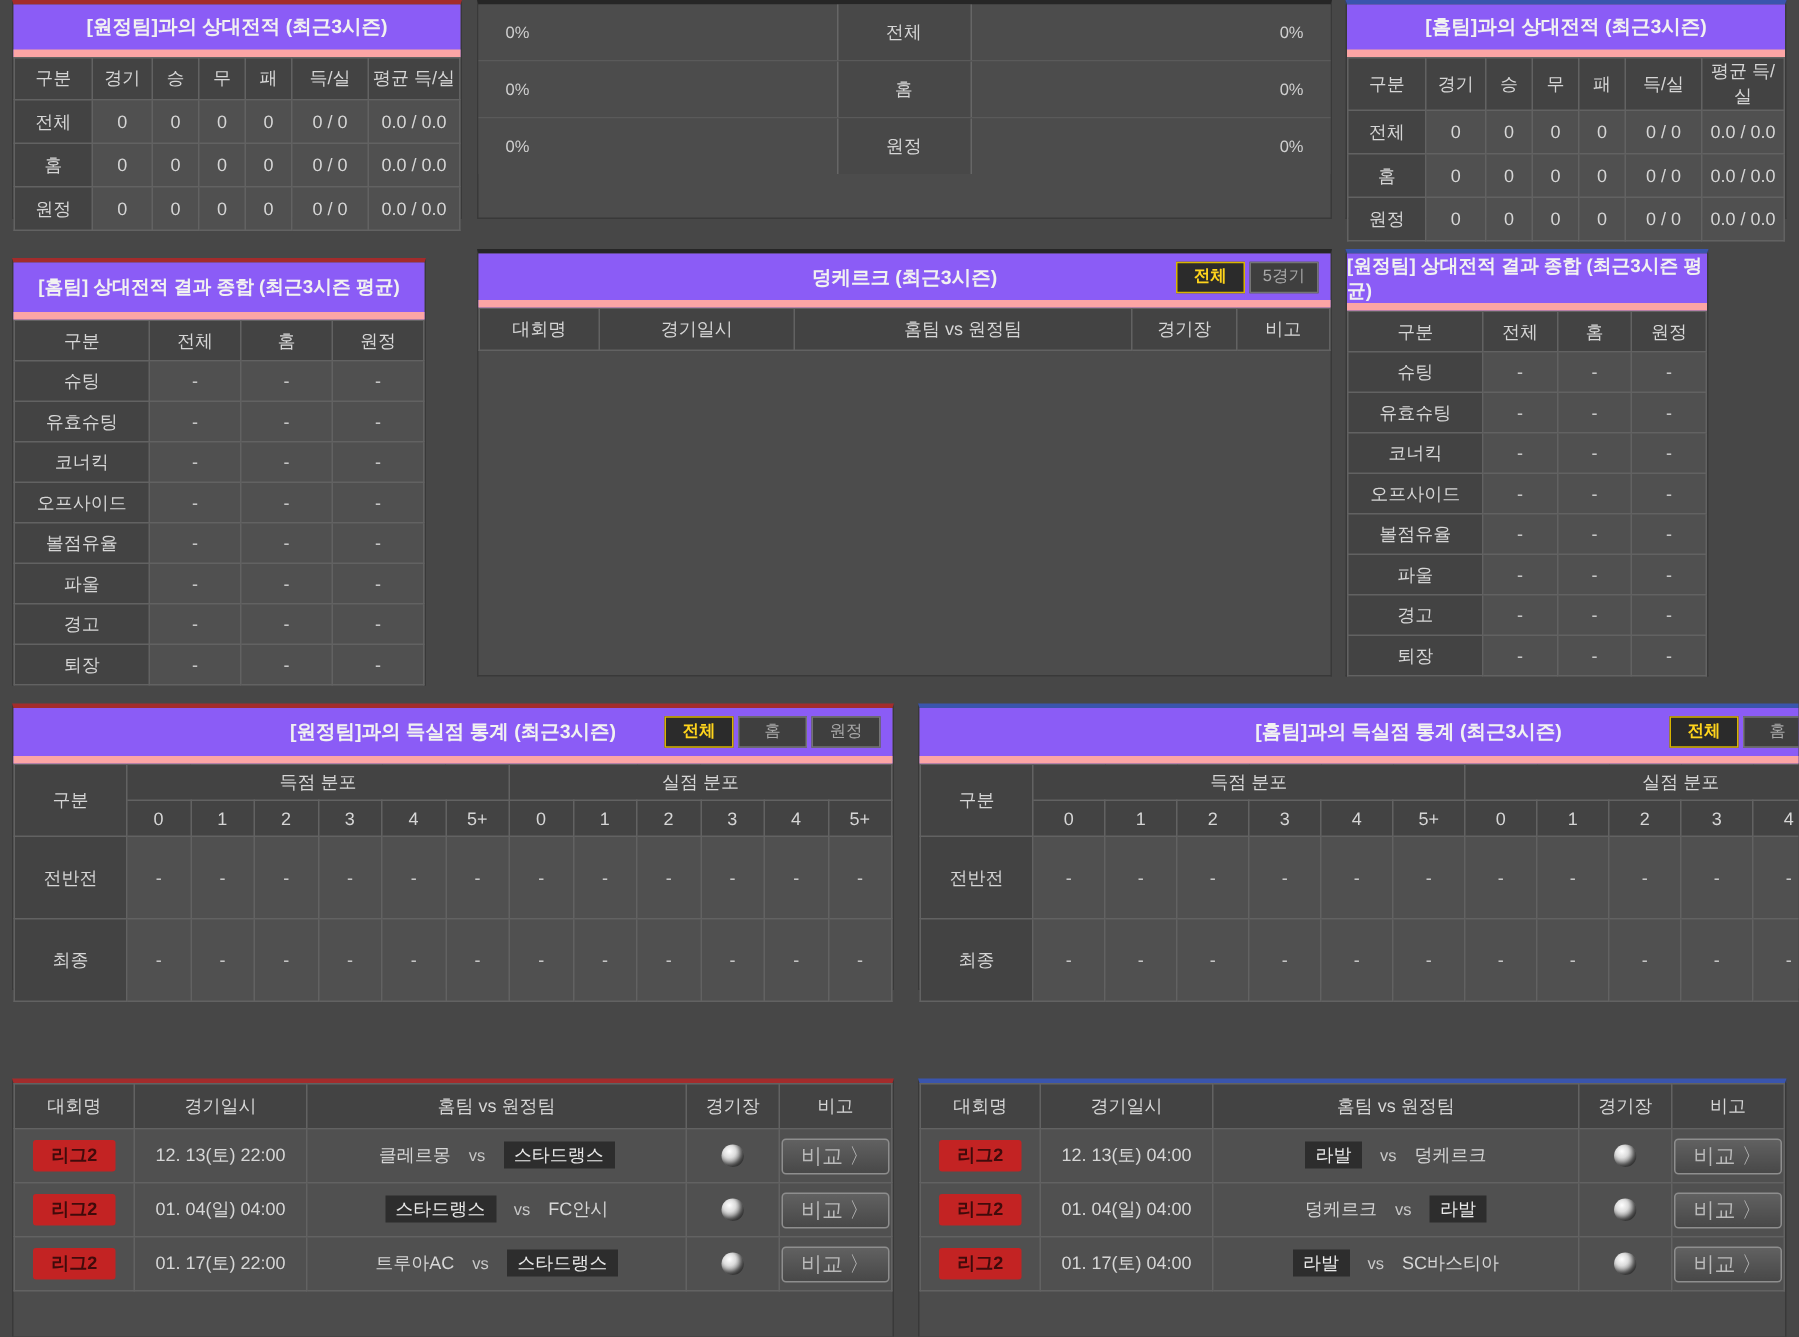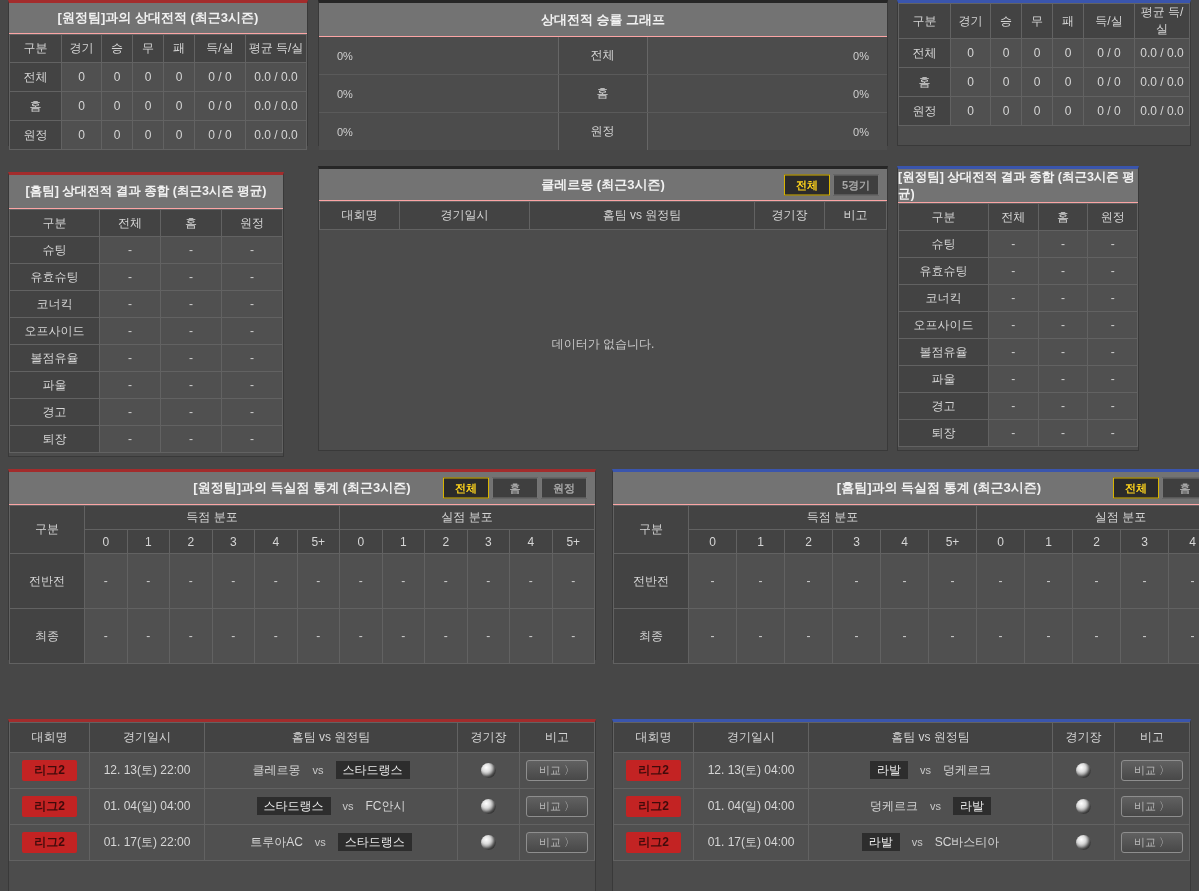--- a/index.html
+++ b/index.html
@@ -5,43 +5,43 @@
   html,body{margin:0;padding:0}
   body{
     width:1199px;height:891px;position:relative;background:#474747;
     font-family:"Liberation Sans","DejaVu Sans",sans-serif;font-size:12px;color:#d6d6d6;
     overflow:hidden;
   }
   .panel{position:absolute;box-sizing:border-box;background:#4c4c4c;border:1px solid #393939}
   .accent-red{border-top:3px solid #a32c2c}
   .accent-blue{border-top:3px solid #3a55ad}
   .accent-dark{border-top:3px solid #262626}
-  .phead{position:relative;background:#737373;border-bottom:1px solid #fca5a5;
+  .phead{position:relative;background:#8b5cf6;border-bottom:5px solid #fca5a5;
     display:flex;align-items:center;justify-content:center;
     font-weight:bold;font-size:13px;color:#f1f1f1}
   table{width:100%;border-collapse:collapse;table-layout:fixed}
   th,td{border:1px solid #626262;text-align:center;padding:0;font-size:12px;color:#d6d6d6;font-weight:normal}
   th,td.lbl{background:#434343}
   td.data{background:#505050}
   .tabs{position:absolute;right:8px;top:50%;transform:translateY(-50%);display:flex;gap:3px}
   .tab{box-sizing:border-box;min-width:46px;height:21px;line-height:19px;text-align:center;
-    font-size:11px;font-weight:bold;border:1px solid #757575;color:#a8a8a8;background:#3f3f3f;
+    font-size:11px;font-weight:normal;border:1px solid #757575;color:#a8a8a8;background:#3f3f3f;
     padding:0 8px;cursor:pointer}
   .tab.active{border-color:#d8b400;color:#ffd41c;background:#2b2b2b;font-weight:bold}
   .grow{display:flex;align-items:center;height:37px;border-bottom:1px solid #5a5a5a;background:#4c4c4c}
   .grow:last-child{border-bottom:none}
   .gleft{width:42%;text-align:left;padding-left:18px;font-size:11px;color:#cfcfcf;box-sizing:border-box}
   .glabel{width:88px;text-align:center;line-height:37px;border-left:1px solid #666;border-right:1px solid #666;
     background:#484848;color:#d6d6d6}
   .gright{flex:1;text-align:right;padding-right:18px;font-size:11px;color:#cfcfcf;box-sizing:border-box}
   .nodata{position:absolute;left:0;right:0;top:167px;text-align:center;color:#c9c9c9;font-size:12px}
   .badge{display:inline-block;background:#c32323;color:#400b0b;font-weight:bold;font-size:12px;
     padding:2px 12px;border-radius:2px}
   .cmp{display:inline-block;border:1px solid #8e8e8e;border-radius:3px;color:#b9b9b9;
-    background:linear-gradient(#616161,#484848);font-size:11px;padding:2px 12px;cursor:pointer}
+    background:linear-gradient(#616161,#484848);font-size:14px;padding:2px 12px;cursor:pointer}
   .globe{display:inline-block;width:15px;height:15px;border-radius:50%;vertical-align:middle;
     background:radial-gradient(circle at 35% 30%, #ffffff 0%, #dcdcdc 30%, #8d8d8d 62%, #3a3a3a 100%);
     box-shadow:inset -2px -2px 3px rgba(0,0,0,.55)}
   .thl{background:#2d2d2d;padding:2px 7px;color:#eaeaea}
   .vs{font-size:11px;color:#c9c9c9;margin:0 12px}
   .dash{color:#cfcfcf}
 </style>
 </head>
 <body>
 
@@ -92,39 +92,39 @@
       <td class="data">0</td>
       <td class="data">0</td>
       <td class="data">0 / 0</td>
       <td class="data">0.0 / 0.0</td>
     </tr>
   </tbody>
     </table>
 </div>
 
 <div class="panel accent-dark" style="left:318px;top:0;width:570px;height:146px">
-  <div class="phead" style="height:33px">상대전적 승률 그래프</div>
   <div class="grow">
     <div class="gleft">0%</div>
     <div class="glabel">전체</div>
     <div class="gright">0%</div>
   </div>
   <div class="grow">
     <div class="gleft">0%</div>
     <div class="glabel">홈</div>
     <div class="gright">0%</div>
   </div>
   <div class="grow">
     <div class="gleft">0%</div>
     <div class="glabel">원정</div>
     <div class="gright">0%</div>
   </div>
 </div>
 
 <div class="panel accent-blue" style="left:897px;top:0;width:294px;height:146px">
+  <div class="phead" style="height:30px">[홈팀]과의 상대전적 (최근3시즌)</div>
   <table>
     <colgroup>
         <col style="width:52px">
         <col style="width:40px">
         <col style="width:31px">
         <col style="width:31px">
         <col style="width:31px">
         <col style="width:51px">
         <col>
       </colgroup>
@@ -232,21 +232,21 @@
           <td class="data dash">-</td>
           <td class="data dash">-</td>
           <td class="data dash">-</td>
         </tr>
   </tbody>
     </table>
 </div>
 
 <div class="panel accent-dark" style="left:318px;top:166px;width:570px;height:285px">
   <div class="phead" style="height:31px">
-    <span>클레르몽 (최근3시즌)</span>
+    <span>덩케르크 (최근3시즌)</span>
     <div class="tabs">
       <span class="tab active">전체</span>
       <span class="tab">5경기</span>
     </div>
   </div>
   <table>
     <colgroup>
         <col style="width:80px">
         <col style="width:130px">
         <col>
@@ -256,21 +256,20 @@
     <tbody>
         <tr style="height:28px">
       <th>대회명</th>
       <th>경기일시</th>
       <th>홈팀  vs  원정팀</th>
       <th>경기장</th>
       <th>비고</th>
     </tr>
   </tbody>
     </table>
-  <div class="nodata">데이터가 없습니다.</div>
 </div>
 
 <div class="panel accent-blue" style="left:897px;top:166px;width:242px;height:285px">
   <div class="phead" style="height:33px;font-size:12.5px">[원정팀] 상대전적 결과 종합 (최근3시즌 평균)</div>
   <table>
     <colgroup>
         <col style="width:90px">
         <col>
         <col>
         <col>

